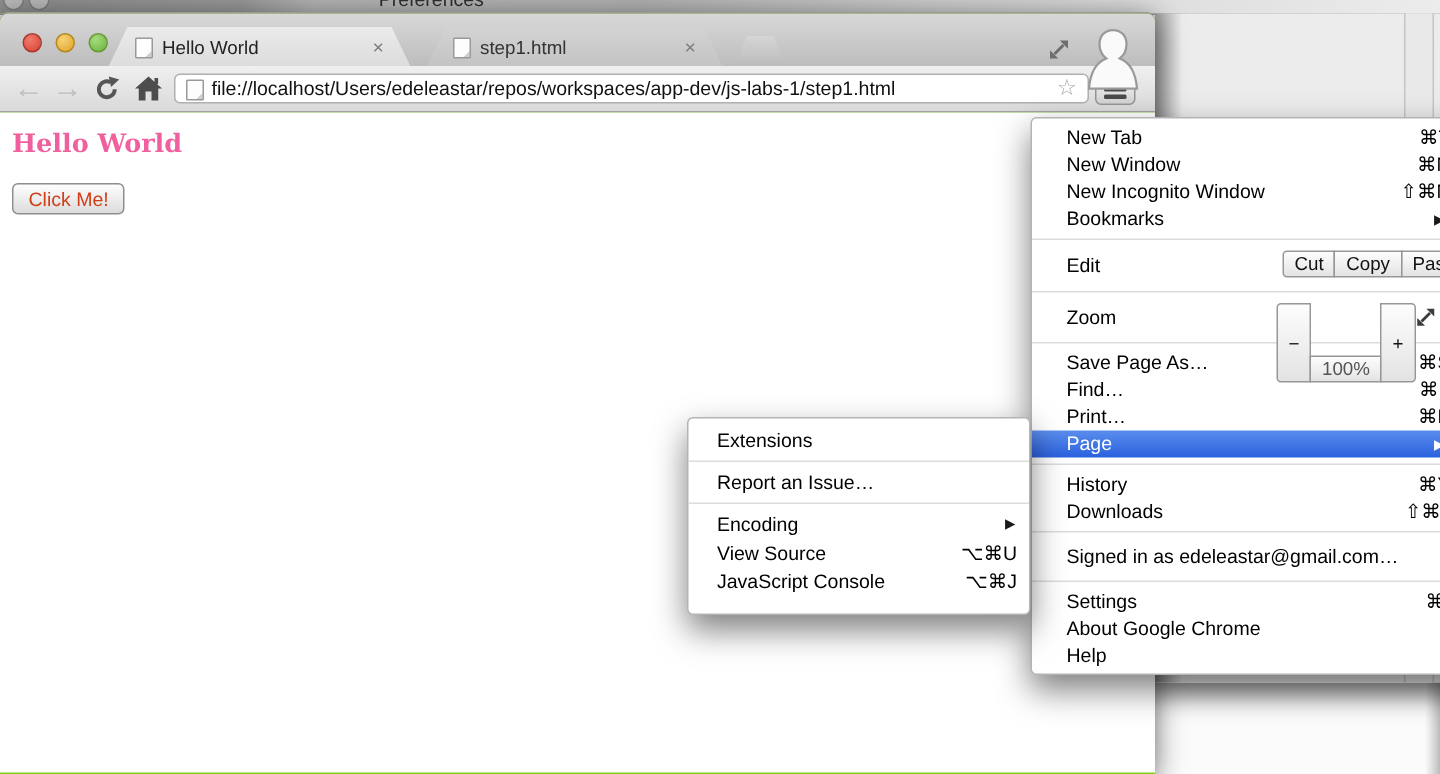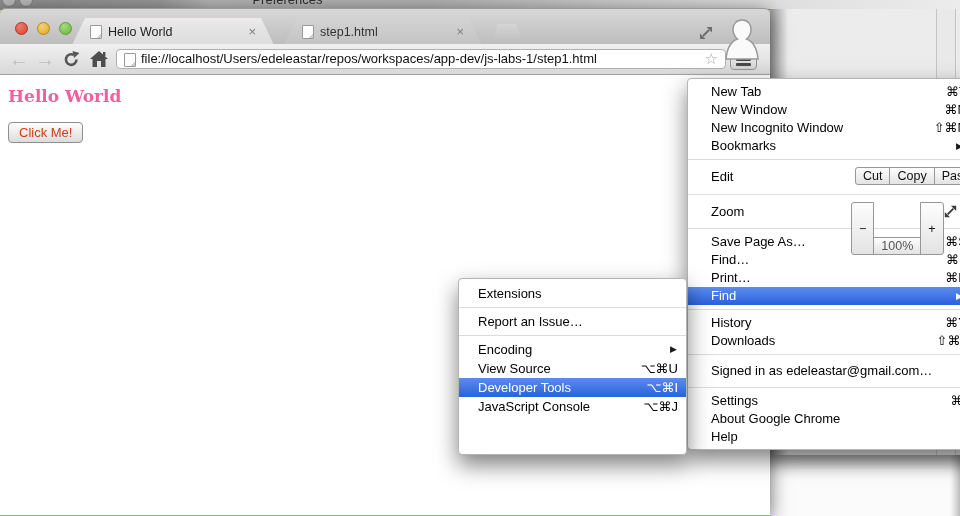--- a/index.html
+++ b/index.html
@@ -77,21 +77,21 @@
   .page h1{margin:0;padding:11px 0 0 8px;font-family:"DejaVu Serif",serif;
     font-weight:bold;font-size:17px;color:var(--heading_pink,#f0609e);}
   .clickme{margin:16px 0 0 8px;font-family:"Liberation Sans",sans-serif;font-size:13px;
     color:var(--button_red,#d23c16);padding:2px 10px;border:1px solid #8e8e8e;border-radius:4px;
     background:linear-gradient(#fefefe,#dcdcdc);text-align:center;}
 
   
   .menu{position:absolute;left:687px;top:78px;width:322px;height:372px;z-index:5;
     background:#fff;border:1px solid #b4b4b4;border-radius:4px;box-sizing:border-box;
     box-shadow:0 10px 22px rgba(0,0,0,.5);padding:4px 0;font-size:13px;color:#000;}
-  .submenu{position:absolute;left:458px;top:278px;width:229px;height:177px;z-index:6;
+  .submenu{position:absolute;left:458px;top:278px;width:229px;height:132px;z-index:6;
     background:#fff;border:1px solid #b4b4b4;border-radius:4px;box-sizing:border-box;
     box-shadow:0 10px 22px rgba(0,0,0,.5);padding:5px 0;font-size:13px;color:#000;overflow:hidden;}
   .mrow{position:relative;height:18px;line-height:18px;padding-left:23px;white-space:nowrap;}
   .submenu .mrow{height:19px;line-height:19px;padding-left:19px;}
   .mrow.tall{height:24px;line-height:24px;}
   .mrow.ctl{height:26px;line-height:26px;}
   .mrow.ctl2{height:25px;line-height:25px;}
   .msep{height:1px;background:#dcdcdc;margin:4px 0;}
   .msc{position:absolute;right:41px;top:0;color:#000;}
   .submenu .msc{right:8px;}
@@ -235,21 +235,21 @@
   </div>
   <div class="mrow">
     <span>Find…</span>
     <span class="msc">⌘F</span>
   </div>
   <div class="mrow">
     <span>Print…</span>
     <span class="msc">⌘P</span>
   </div>
   <div class="mrow hl">
-    <span>Find</span>
+    <span>Page</span>
     <span class="marrow">▶</span>
   </div>
   <div class="msep"></div>
   <div class="mrow">
     <span>History</span>
     <span class="msc">⌘Y</span>
   </div>
   <div class="mrow">
     <span>Downloads</span>
     <span class="msc">⇧⌘J</span>
@@ -281,21 +281,17 @@
   </div>
   <div class="msep"></div>
   <div class="mrow">
     <span>Encoding</span>
     <span class="marrow">▶</span>
   </div>
   <div class="mrow">
     <span>View Source</span>
     <span class="msc">⌥⌘U</span>
   </div>
-  <div class="mrow hl">
-    <span>Developer Tools</span>
-    <span class="msc">⌥⌘I</span>
-  </div>
   <div class="mrow">
     <span>JavaScript Console</span>
     <span class="msc">⌥⌘J</span>
   </div>
 </div>
 
 </body></html>

